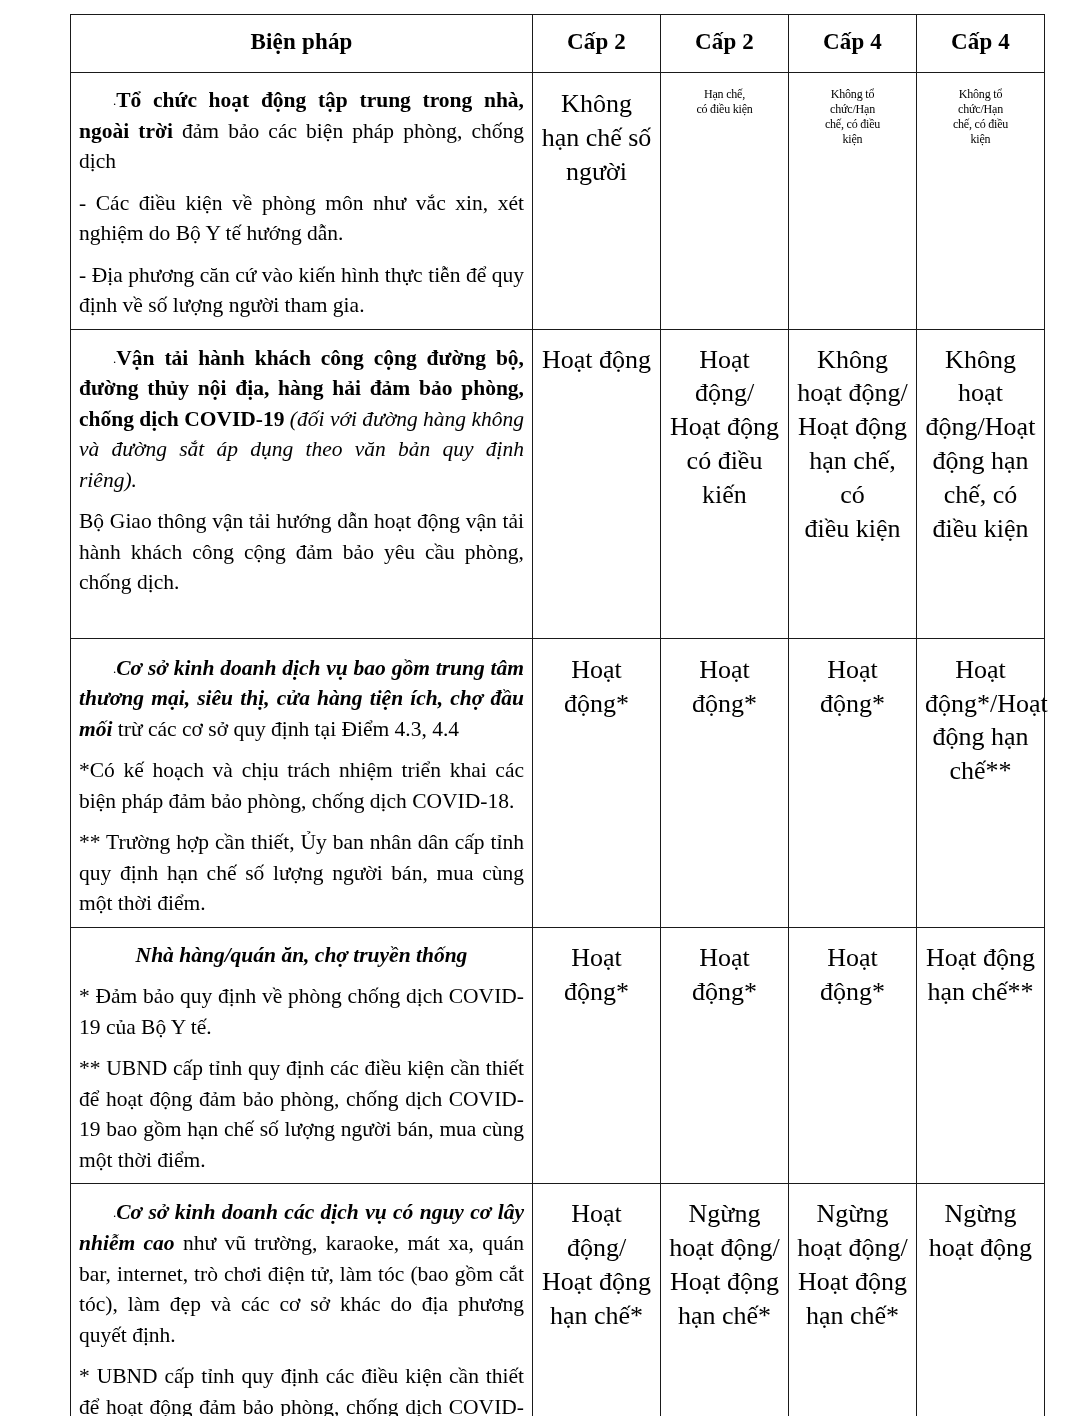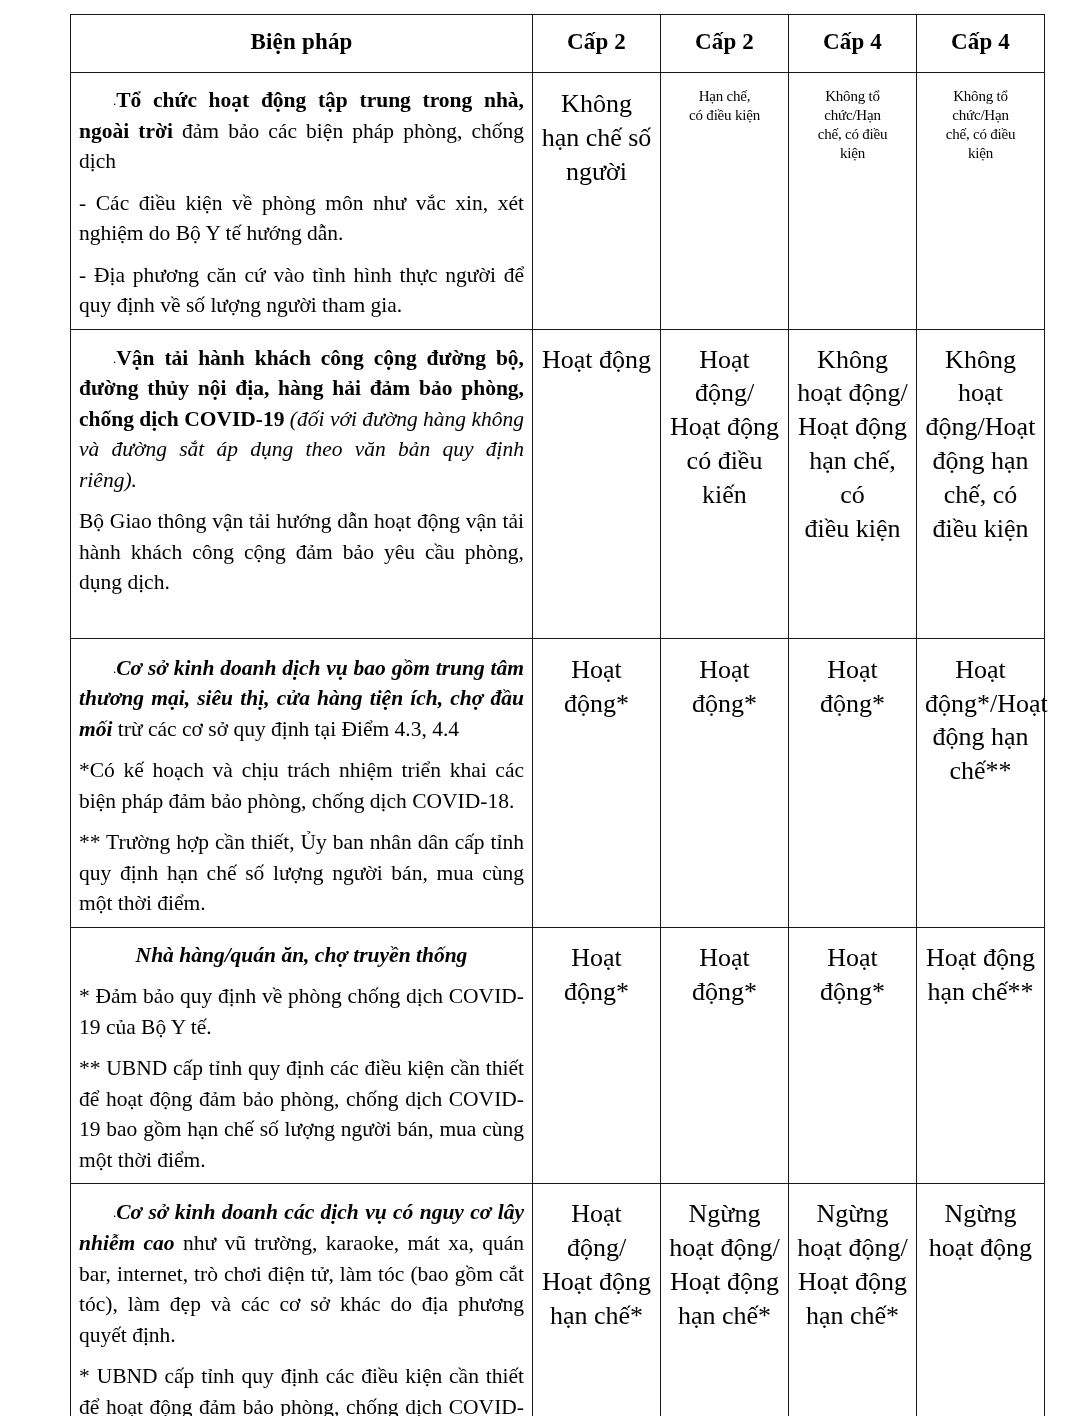--- a/index.html
+++ b/index.html
@@ -79,21 +79,21 @@
   
   td.lvl {
     text-align: center;
     font-size: 26px;
     line-height: 1.30;
     padding: 12px 6px 10px 6px;
     vertical-align: top;
     white-space: pre-line;
   }
   td.lvl.compact {
-    font-size: 15px;
+    font-size: 12px;
     line-height: 1.26;
     letter-spacing: -0.2px;
   }
   
   tr.r1 td.measure { padding-top: 12px; }
   tr.r2 td.measure { padding-top: 13px; padding-bottom: 40px; }
   tr.r3 td.measure { padding-top: 14px; }
   tr.r4 td.measure { padding-top: 12px; }
   tr.r5 td.measure { padding-top: 13px; }
   tr.r1 td.lvl { padding-top: 14px; }
@@ -123,41 +123,41 @@
         <th>Cấp 4</th>
         <th>Cấp 4</th>
       </tr>
     </thead>
     <tbody>
 
       <tr class="r1">
         <td class="measure">
           <p class="lead"><span class="tick">.</span><span class="b">Tổ chức hoạt động tập trung trong nhà, ngoài trời</span><span> đảm bảo các biện pháp phòng, chống dịch</span></p>
           <p>- Các điều kiện về phòng môn như vắc xin, xét nghiệm do Bộ Y tế hướng dẫn.</p>
-          <p>- Địa phương căn cứ vào tình hình thực người để quy định về số lượng người tham gia.</p>
+          <p>- Địa phương căn cứ vào kiến hình thực tiễn để quy định về số lượng người tham gia.</p>
         </td>
         <td class="lvl">Không
 hạn chế số
 người</td>
         <td class="lvl compact">Hạn chế,
 có điều kiện</td>
         <td class="lvl compact">Không tổ
 chức/Hạn
 chế, có điều
 kiện</td>
         <td class="lvl compact">Không tổ
 chức/Hạn
 chế, có điều
 kiện</td>
       </tr>
 
       <tr class="r2">
         <td class="measure">
           <p class="lead"><span class="tick">.</span><span class="b">Vận tải hành khách công cộng đường bộ, đường thủy nội địa, hàng hải đảm bảo phòng, chống dịch COVID-19</span><span class="i"> (đối với đường hàng không và đường sắt áp dụng theo văn bản quy định riêng).</span></p>
-          <p>Bộ Giao thông vận tải hướng dẫn hoạt động vận tải hành khách công cộng đảm bảo yêu cầu phòng, dụng dịch.</p>
+          <p>Bộ Giao thông vận tải hướng dẫn hoạt động vận tải hành khách công cộng đảm bảo yêu cầu phòng, chống dịch.</p>
         </td>
         <td class="lvl">Hoạt động</td>
         <td class="lvl">Hoạt
 động/
 Hoạt động
 có điều
 kiến</td>
         <td class="lvl">Không
 hoạt động/
 Hoạt động

